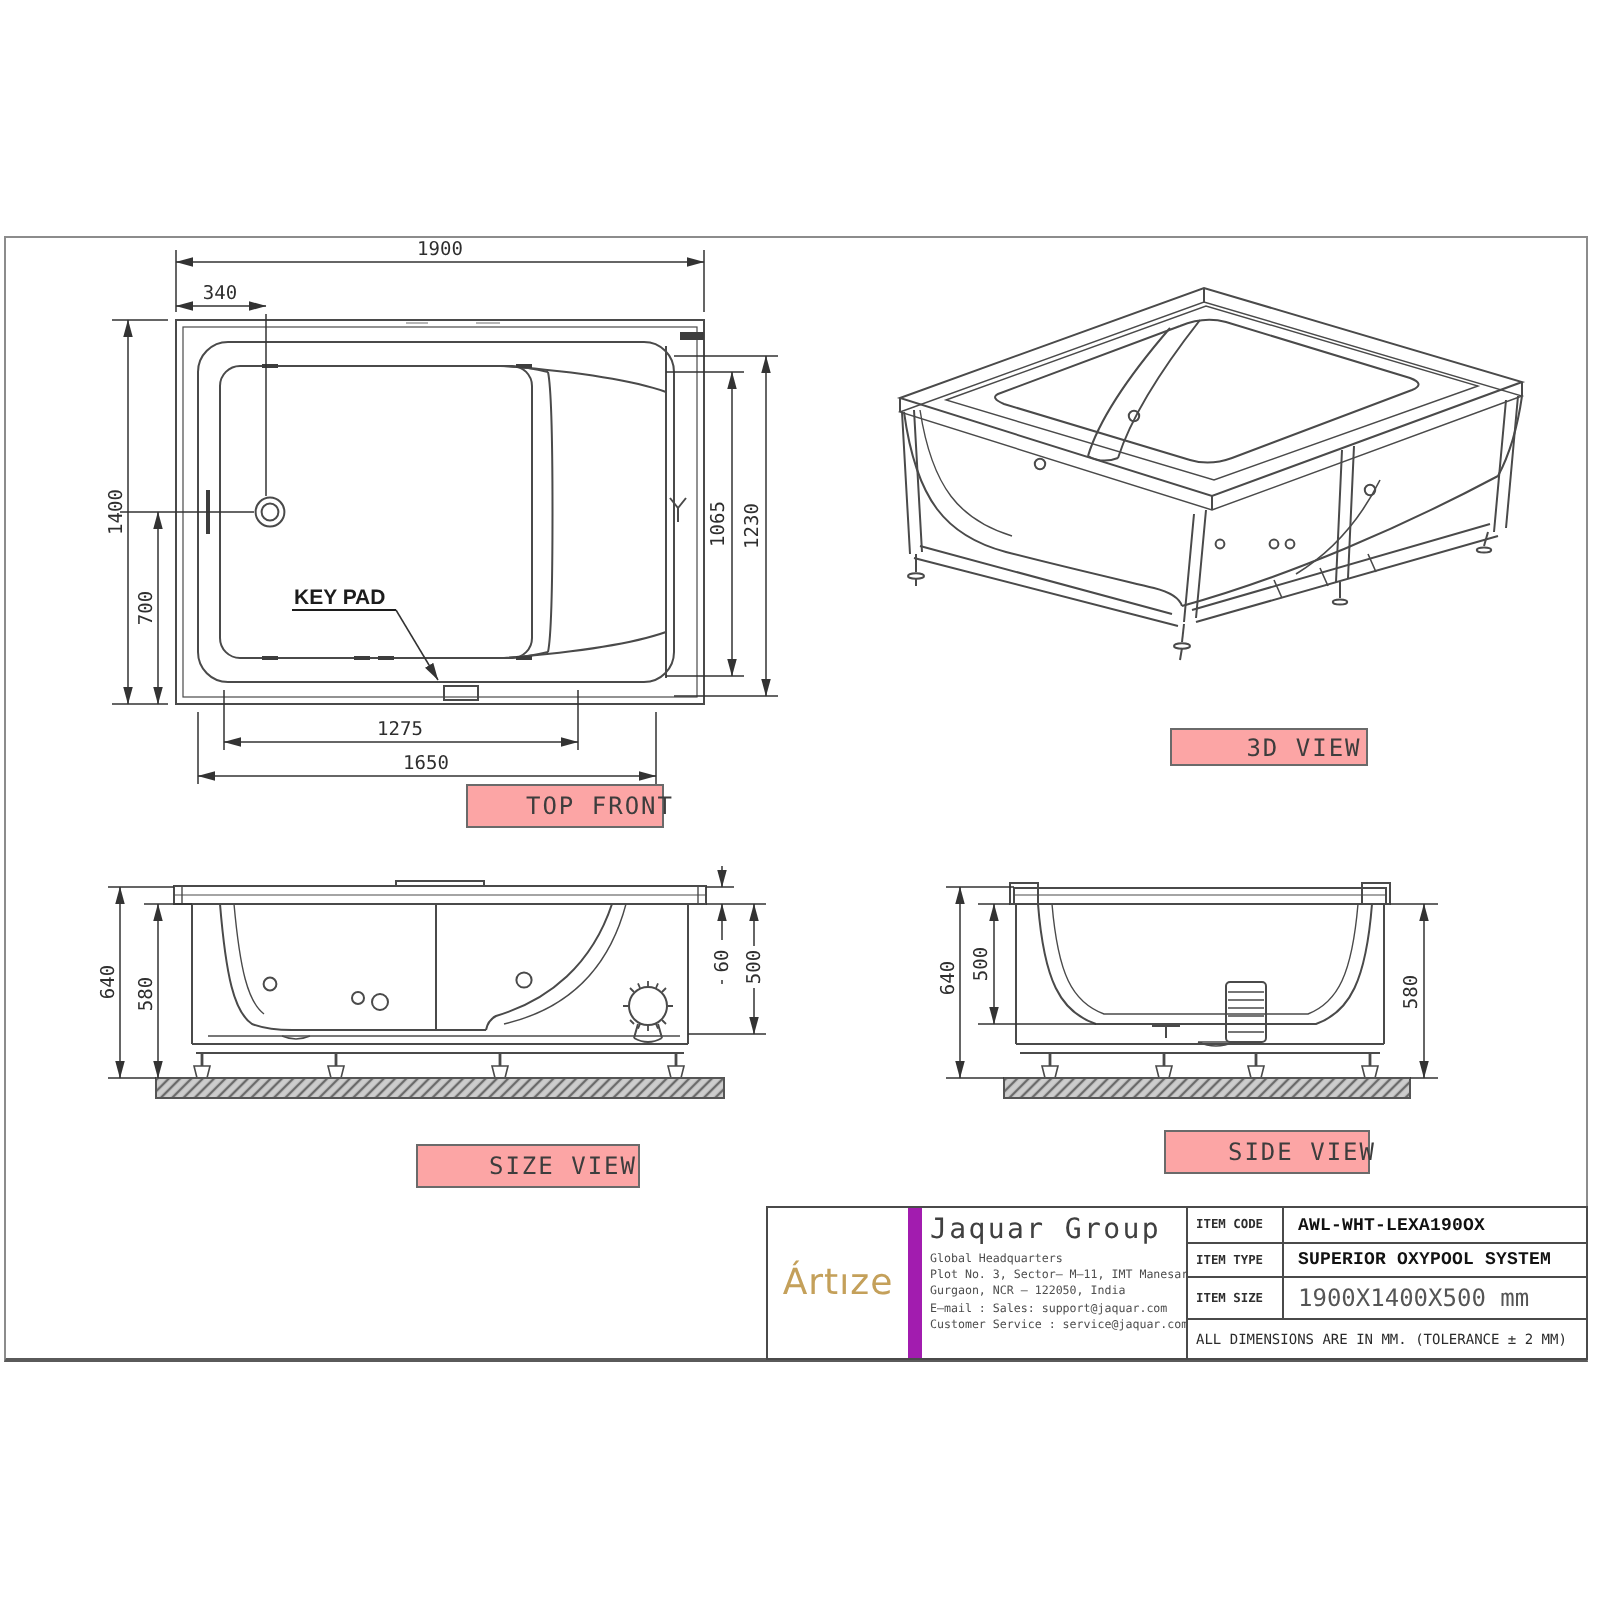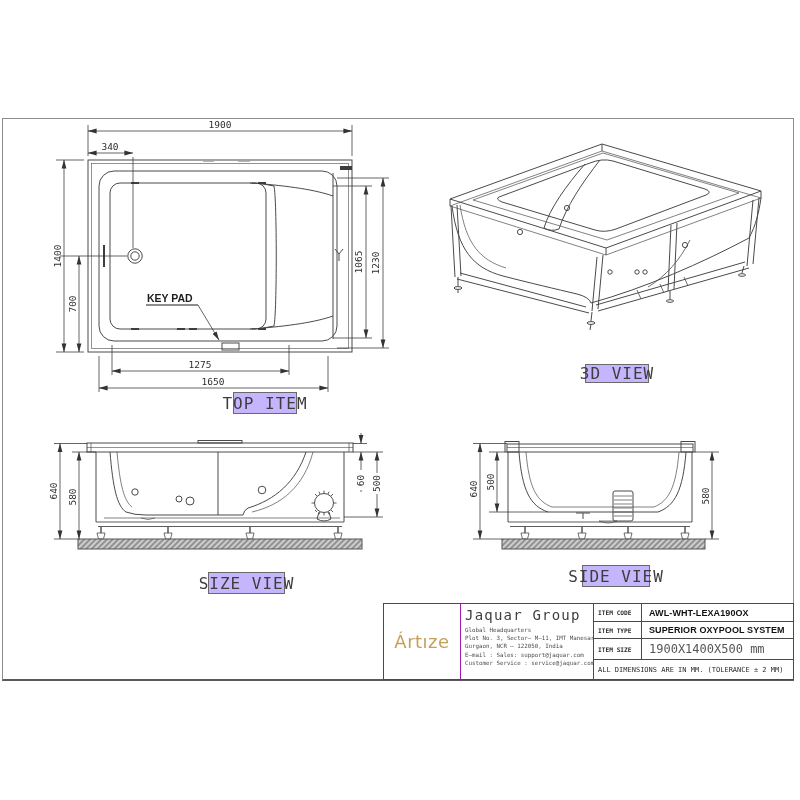--- a/index.html
+++ b/index.html
@@ -1,42 +1,42 @@
 <!DOCTYPE html>
 <html><head>
 <meta charset="utf-8">
 <style>
   html,body{margin:0;padding:0;background:#fff;}
   .page{position:relative;width:800px;height:800px;background:#fff;overflow:hidden;
         font-family:"DejaVu Sans Mono",monospace;}
   .frame{position:absolute;left:2px;top:118px;width:790px;height:560px;
          border:1px solid #8c8c8c;border-bottom:2px solid #5a5a5a;background:#fff;}
   svg.drawing{position:absolute;left:0;top:0;}
-  .viewlabel{position:absolute;border:1px solid #6a6a6a;background:#c4b5fd;color:#3d3d3d;
-             font-size:16px;letter-spacing:1px;display:flex;align-items:center;
-             justify-content:center;white-space:nowrap;}
+  .viewlabel{position:absolute;border:1px solid #6a6a6a;background:#fca5a5;color:#3d3d3d;
+             font-size:12px;letter-spacing:1px;display:flex;align-items:center;
+             justify-content:center;white-space:nowrap;padding-left:35px;}
   
   .tb{position:absolute;left:383px;top:603px;width:411px;height:77px;background:#fff;
       border:1px solid #4a4a4a;display:flex;box-sizing:border-box;}
-  .tb-brand{width:77px;border-right:1px solid #a21caf;display:flex;align-items:center;
+  .tb-brand{width:77px;border-right:7px solid #a21caf;display:flex;align-items:center;
             justify-content:center;box-sizing:border-box;}
   .tb-brand .logo{font-family:"DejaVu Sans",sans-serif;font-size:18px;letter-spacing:.5px;
             color:#c4a05a;}
   .tb-co{width:133px;border-right:1px solid #4a4a4a;box-sizing:border-box;
          padding:2px 0 0 4px;overflow:hidden;}
   .tb-co .company{font-size:14px;color:#404040;letter-spacing:1.2px;margin:1px 0 3px 0;
                   white-space:nowrap;}
   .tb-co .addr{font-size:5.8px;line-height:8.2px;color:#4d4d4d;white-space:nowrap;}
   .tb-items{flex:1;display:flex;flex-direction:column;box-sizing:border-box;}
   .tb-row{display:flex;border-bottom:1px solid #4a4a4a;box-sizing:border-box;}
   .tb-row .lbl{width:48px;border-right:1px solid #4a4a4a;font-size:6.2px;font-weight:bold;
                color:#2e2e2e;display:flex;align-items:center;padding-left:4px;
                box-sizing:border-box;white-space:nowrap;}
   .tb-row .val{flex:1;display:flex;align-items:center;padding-left:7px;white-space:nowrap;}
-  .val-bold{font-family:Liberation Sans, sans-serif;font-weight:bold;font-size:9px;
+  .val-bold{font-family:Liberation Mono, monospace;font-weight:bold;font-size:9px;
             color:#111;letter-spacing:.1px;}
   .val-cad{font-size:12px;color:#555;}
   .tb-note{display:flex;align-items:center;padding-left:4px;font-size:7px;color:#2b2b2b;
            white-space:nowrap;flex:1;}
 </style>
 </head>
 <body>
 
 <div class="page">
   <div class="frame"></div>
@@ -259,21 +259,21 @@
           <line x1="712" y1="452" x2="712" y2="539" marker-start="url(#arr)" marker-end="url(#arr)"></line>
         </g>
         <text transform="rotate(-90 477 489)" x="477" y="489" text-anchor="middle" class="dimtx">640</text>
         <text transform="rotate(-90 493.5 482)" x="493.5" y="482" text-anchor="middle" class="dimtx">500</text>
         <text transform="rotate(-90 708.5 496)" x="708.5" y="496" text-anchor="middle" class="dimtx">580</text>
       </g>
     </g>
   </svg>
 
   <div class="viewlabel" style="left:233px;top:392px;width:62px;height:20px">
-    <span>TOP ITEM</span>
+    <span>TOP FRONT</span>
   </div>
   <div class="viewlabel" style="left:585px;top:364px;width:62px;height:17px">
     <span>3D VIEW</span>
   </div>
   <div class="viewlabel" style="left:208px;top:572px;width:75px;height:20px">
     <span>SIZE VIEW</span>
   </div>
   <div class="viewlabel" style="left:582px;top:565px;width:66px;height:20px">
     <span>SIDE VIEW</span>
   </div>

